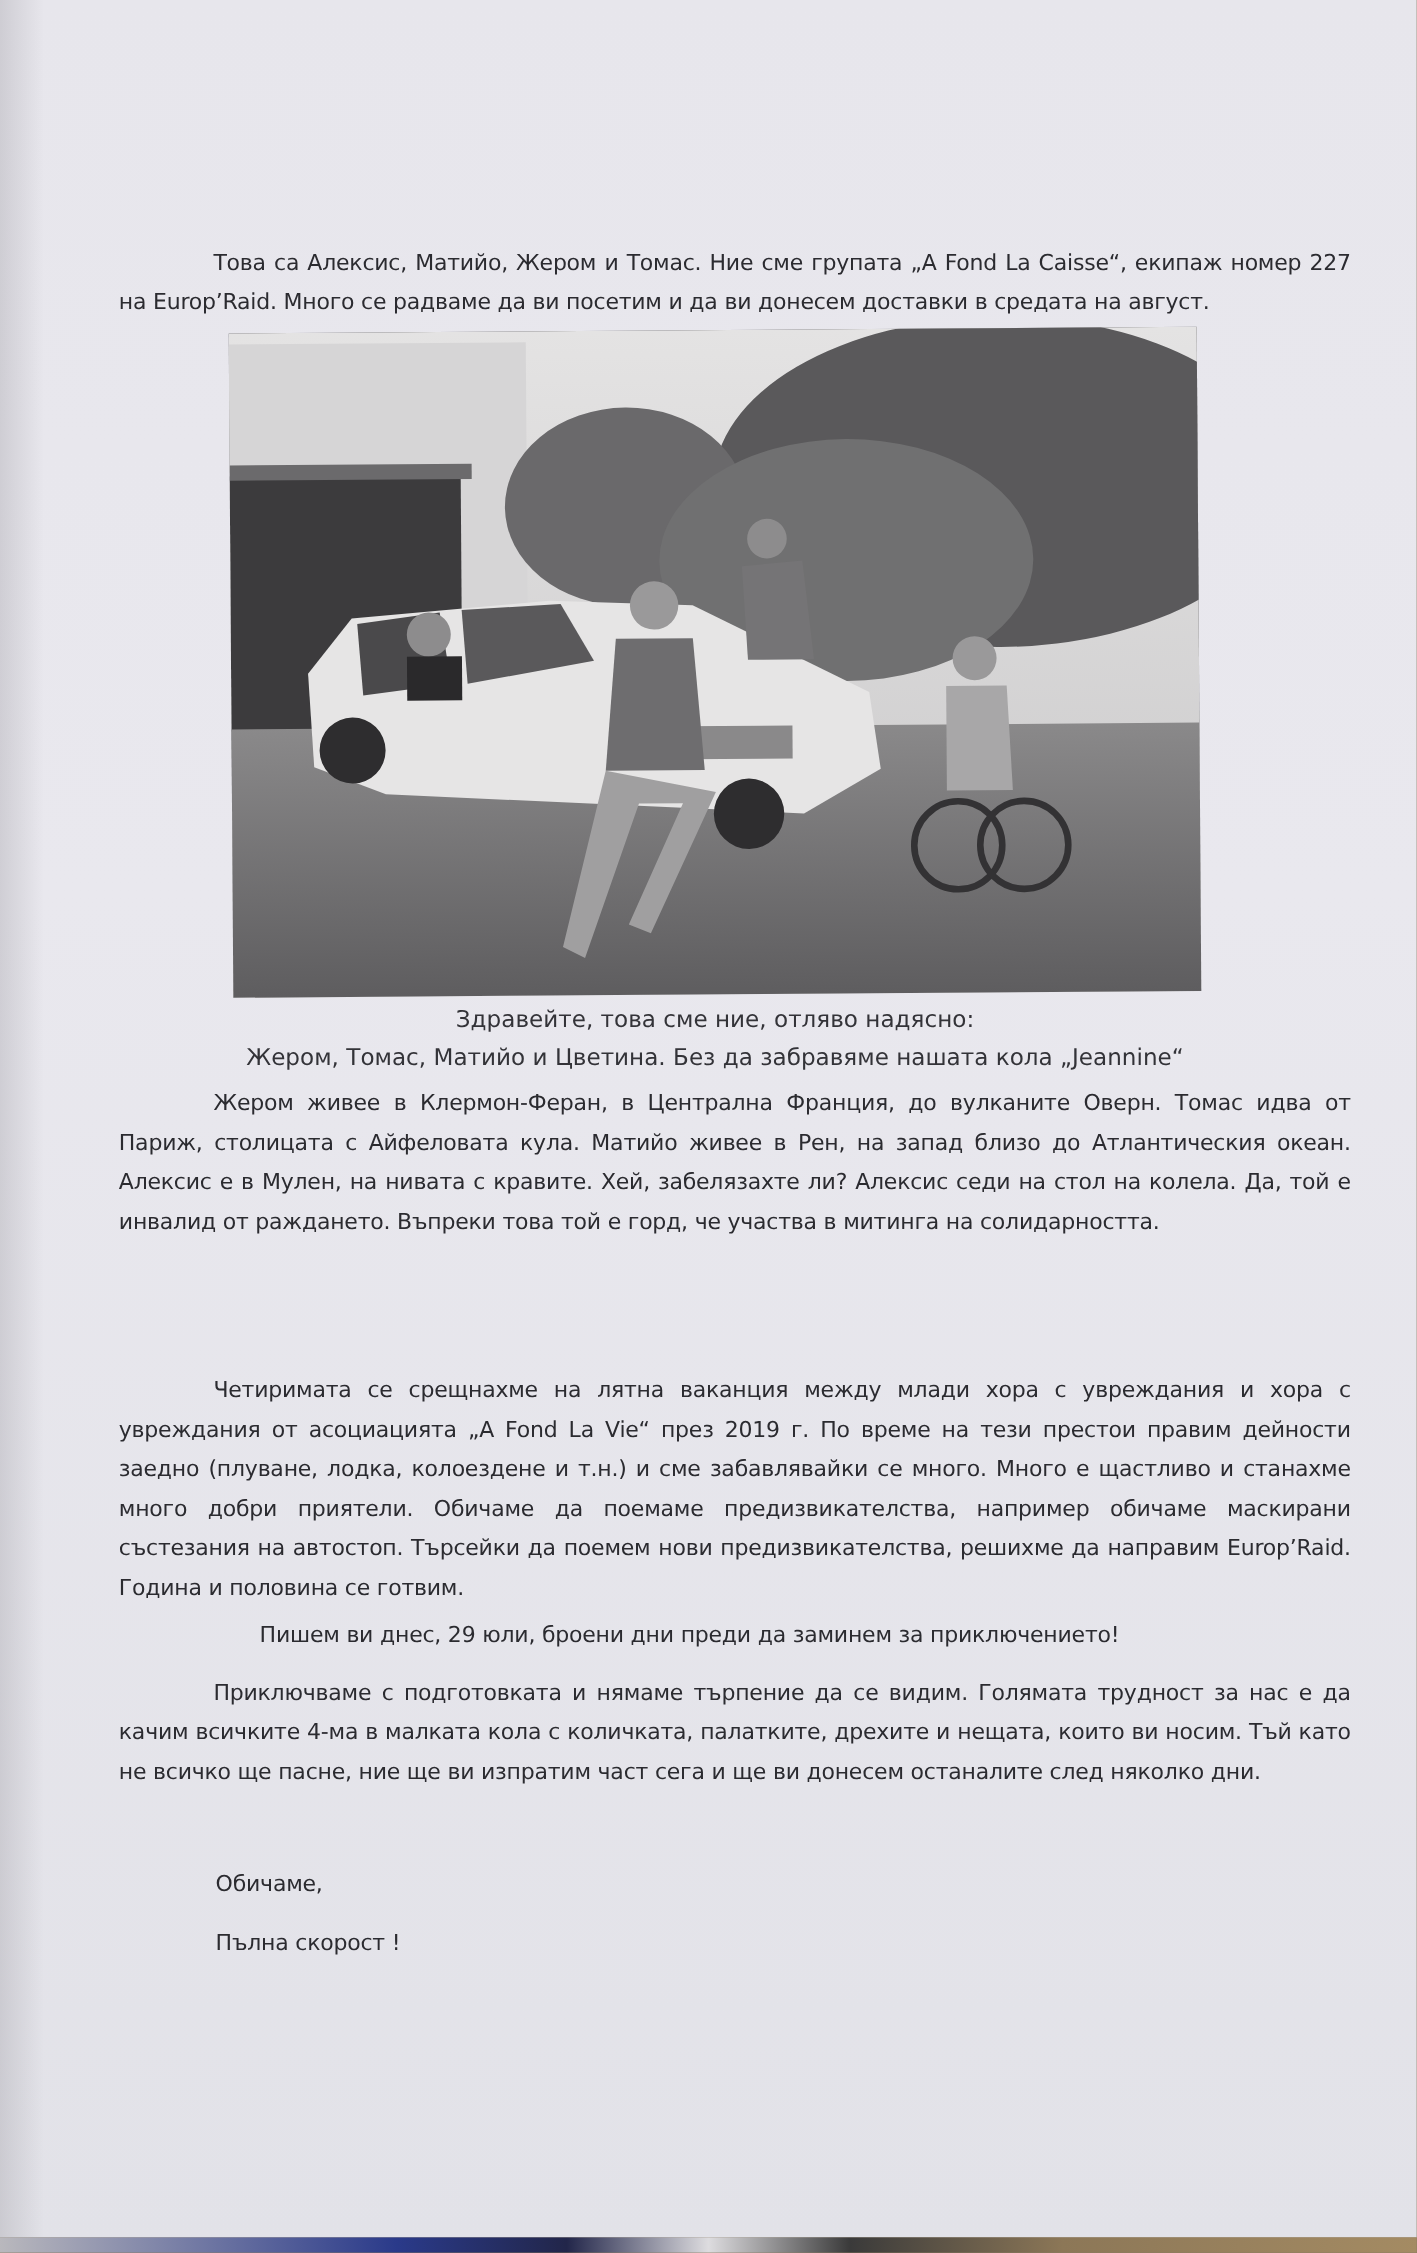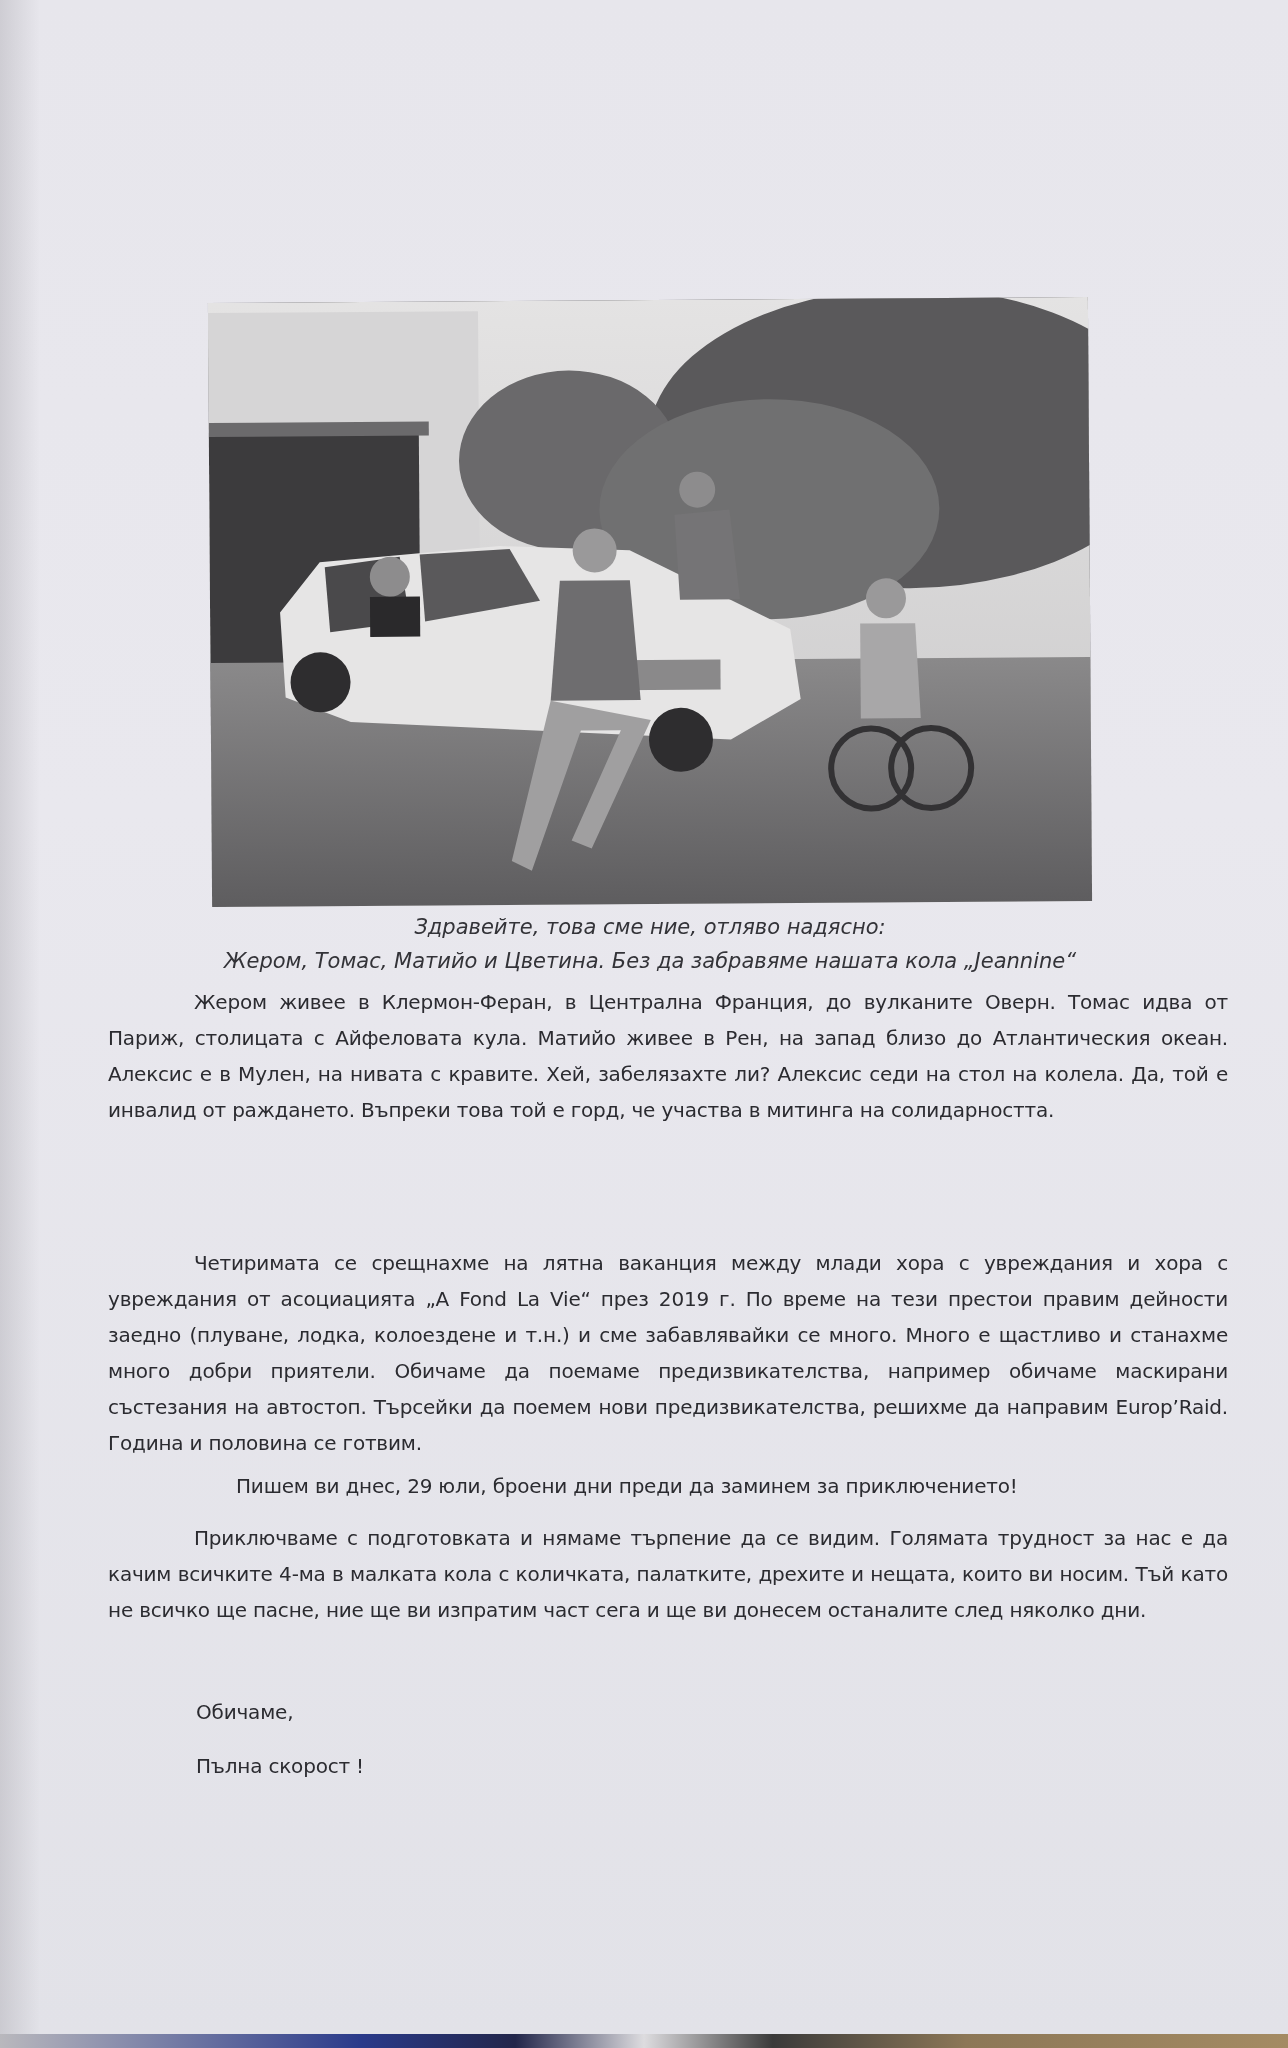--- a/index.html
+++ b/index.html
@@ -30,37 +30,38 @@
     .para .indent { display: inline-block; width: 86px; }
     .p1 { top: 220px; }
     .photo {
       position: absolute; left: 210px; top: 300px; width: 880px; height: 604px;
       background: #7b7a7c; overflow: hidden;
       transform: rotate(-0.4deg);
     }
     .photo svg { width: 100%; height: 100%; display: block; }
     .caption {
       position: absolute; left: 180px; width: 940px; text-align: center;
-      font-style: italic; font-size: 21px; color: #333338; line-height: 34px;
+      font-size: 21px; color: #333338; line-height: 34px;
     }
     .cap1 { top: 910px; }
     .cap2 { top: 944px; }
     .p2 { top: 984px; }
     .p3 { top: 1245px; }
     .p4 { left: 196px; top: 1468px; margin-left: 40px; }
     .p5 { top: 1520px; }
     .closing1 { left: 196px; top: 1694px; }
     .closing2 { left: 196px; top: 1748px; }
   </style>
 </head>
 <body>
 
 <div class="paper">
 
 
+  <div class="text para p1"><span class="indent"></span><span>Това са Алексис, Матийо, Жером и Томас. Ние сме групата „A Fond La Caisse“, екипаж номер 227 на Europ’Raid. Много се радваме да ви посетим и да ви донесем доставки в средата на август.</span></div>
 
   <div class="photo" title="Black-and-white photo of four young men waving around a white hatchback car, one in a wheelchair">
     <svg viewBox="0 0 880 604" preserveAspectRatio="none">
       <defs>
         <linearGradient id="sky" x1="0" y1="0" x2="0" y2="1">
           <stop offset="0" stop-color="#e4e3e3"></stop>
           <stop offset="1" stop-color="#c8c7c8"></stop>
         </linearGradient>
         <linearGradient id="ground" x1="0" y1="0" x2="0" y2="1">
           <stop offset="0" stop-color="#8a898a"></stop>

